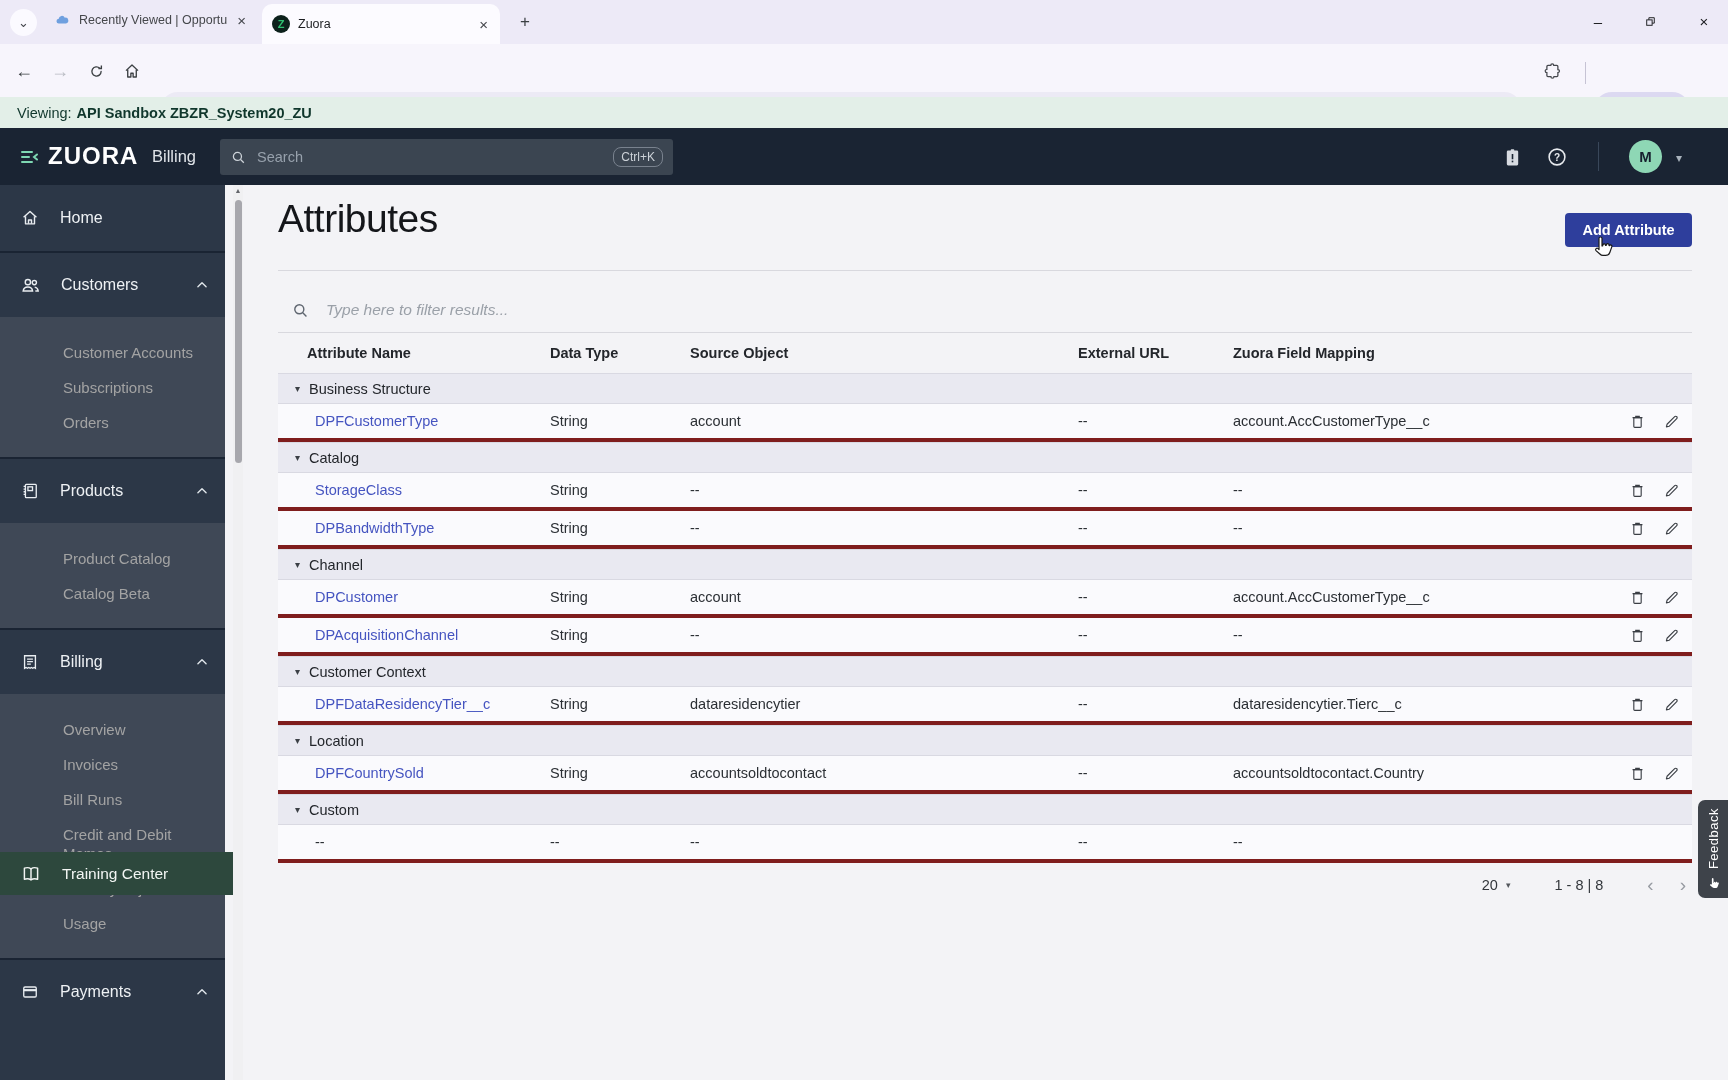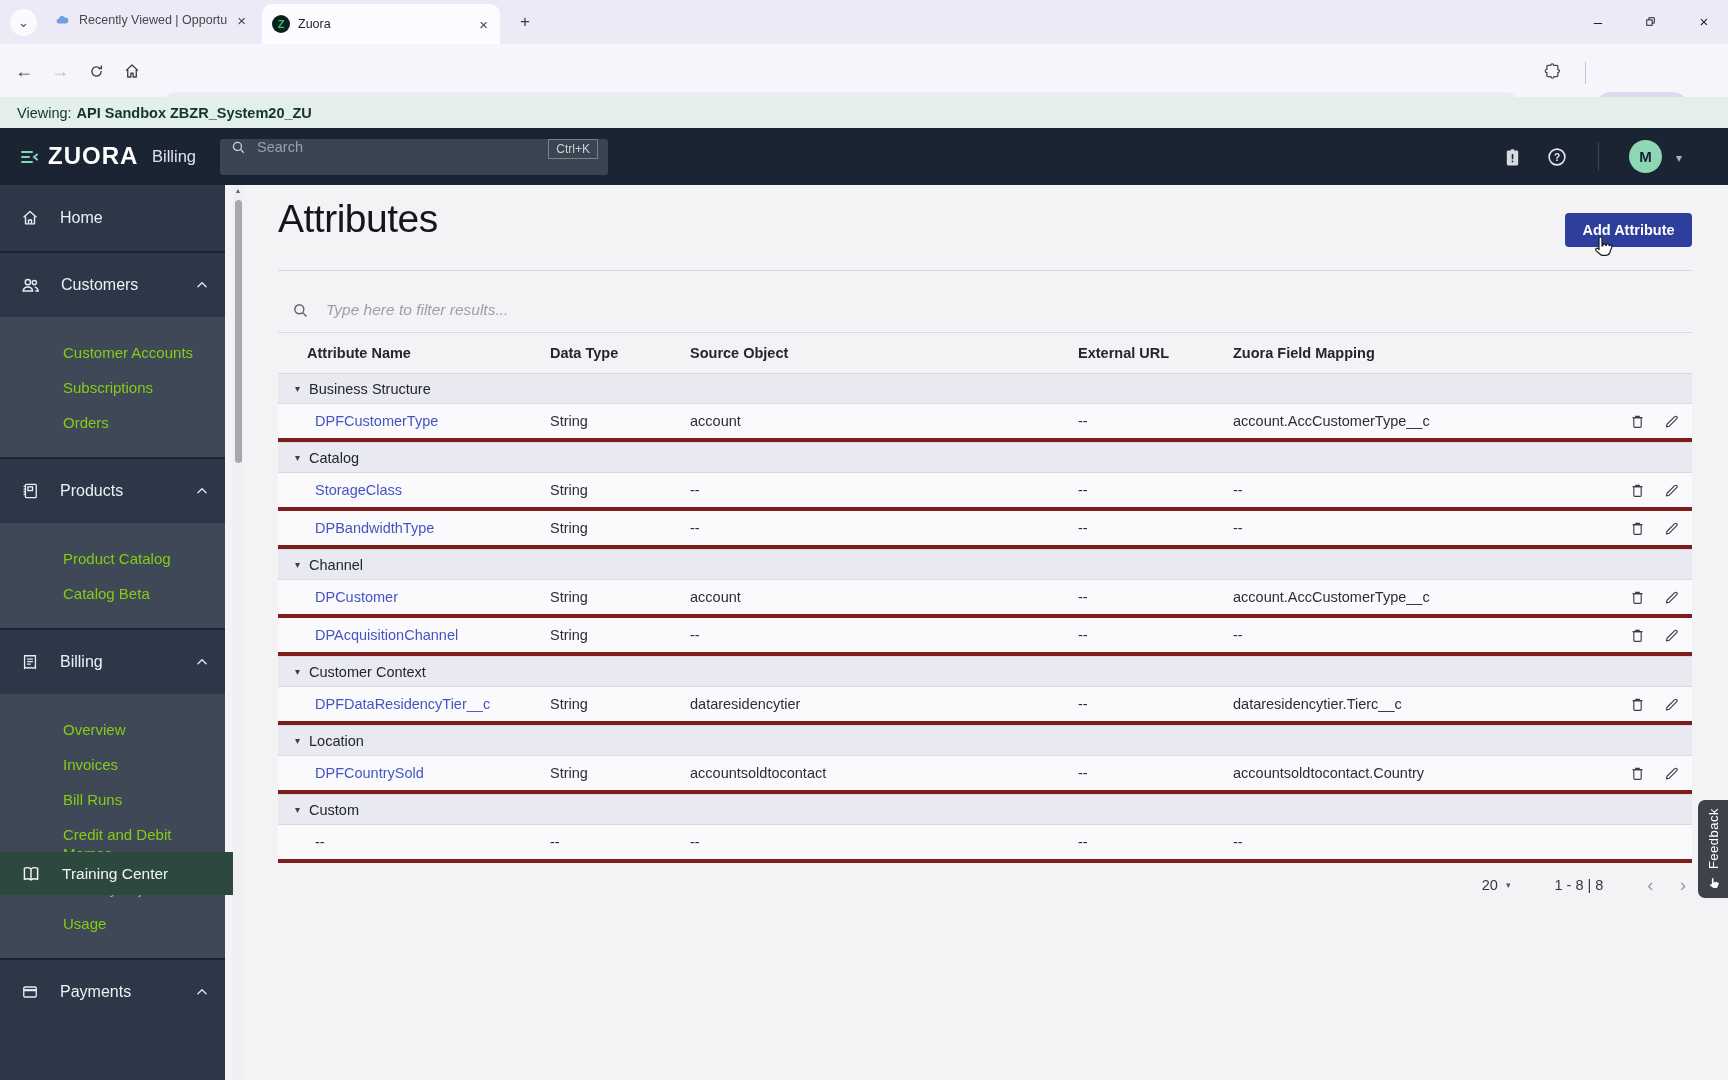--- a/index.html
+++ b/index.html
@@ -44,40 +44,40 @@
   
   #envbanner { position:absolute; left:0; top:97px; width:1728px; height:31px; background:#e3efe8;
     display:flex; align-items:center; padding-left:17px; font-size:14.5px; color:#10372c; }
   #envbanner b { margin-left:5px; }
 
   
   #appheader { position:absolute; left:0; top:128px; width:1728px; height:57px; background:#1a2433; }
   .collapse-ic { position:absolute; left:18px; top:17px; }
   .brand { position:absolute; left:48px; top:14px; font-size:24px; font-weight:bold; color:#ffffff; letter-spacing:1px; }
   .product { position:absolute; left:152px; top:19px; font-size:16.5px; color:#dfe3e8; }
-  #gsearch { position:absolute; left:220px; top:11px; width:388px; height:36px; background:#3b4551; border-radius:3px;
-    display:flex; align-items:flex-start; padding:0 10px; gap:10px; }
+  #gsearch { position:absolute; left:220px; top:11px; width:453px; height:36px; background:#3b4551; border-radius:3px;
+    display:flex; align-items:center; padding:0 10px; gap:10px; }
   #gsearch input { background:transparent; border:none; outline:none; flex:1; font-size:14.5px; color:#e8ebee;
     font-family:"Liberation Sans","DejaVu Sans",sans-serif; }
   #gsearch input::placeholder { color:#97a1ac; }
-  .kbd { border:1px solid #79828e; border-radius:0; color:#ccd2d8; font-size:12px; padding:2px 7px; }
+  .kbd { border:1px solid #79828e; border-radius:8px; color:#ccd2d8; font-size:12px; padding:2px 7px; }
   .hdr-ic { position:absolute; top:14px; width:30px; height:30px; display:flex; align-items:center; justify-content:center; }
   .hdr-divider { position:absolute; left:1598px; top:14px; width:1px; height:29px; background:#39475a; }
   .hdr-avatar { position:absolute; left:1629px; top:12px; width:33px; height:33px; border-radius:50%; background:#8ed7b5;
     color:#16202e; font-size:15px; font-weight:bold; display:flex; align-items:center; justify-content:center; }
   .hdr-caret { position:absolute; left:1676px; top:23px; color:#a9b2bc; font-size:12px; }
 
   
   #sidebar { position:absolute; left:0; top:185px; width:225px; height:895px; background:#2c3747; color:#eef1f4; }
   .sect { background:#2c3747; height:66px; display:flex; align-items:center; padding:0 16px 0 20px; gap:20px;
     border-top:2px solid #1a2433; font-size:16px; }
   .sect:first-child { border-top:none; }
   .sect .lbl { flex:1; }
   .submenu { background:#3f4856; padding:18px 0 17px 0; }
-  .subitem { padding:8px 10px 8px 63px; font-size:15px; line-height:19px; color:#84cc16; }
+  .subitem { padding:8px 10px 8px 63px; font-size:15px; line-height:19px; color:#a3a3a3; }
   #training { position:absolute; left:0; top:852px; width:251px; height:43px; background:#2d483d;
     display:flex; align-items:center; padding-left:20px; gap:20px; font-size:15.5px; color:#f2f5f3; }
 
   
   #vscroll { position:absolute; left:233px; top:185px; width:10px; height:895px; background:#f0f0f2; }
   #vscroll .arr { position:absolute; left:0; top:2px; width:10px; text-align:center; font-size:7px; color:#63656b; }
   #vscroll .thumb { position:absolute; left:1.5px; top:15px; width:7px; height:263px; background:#a7a7ad; border-radius:4px; }
 
   
   #main { position:absolute; left:243px; top:185px; width:1485px; height:736px; background:#f3f3f6; }

